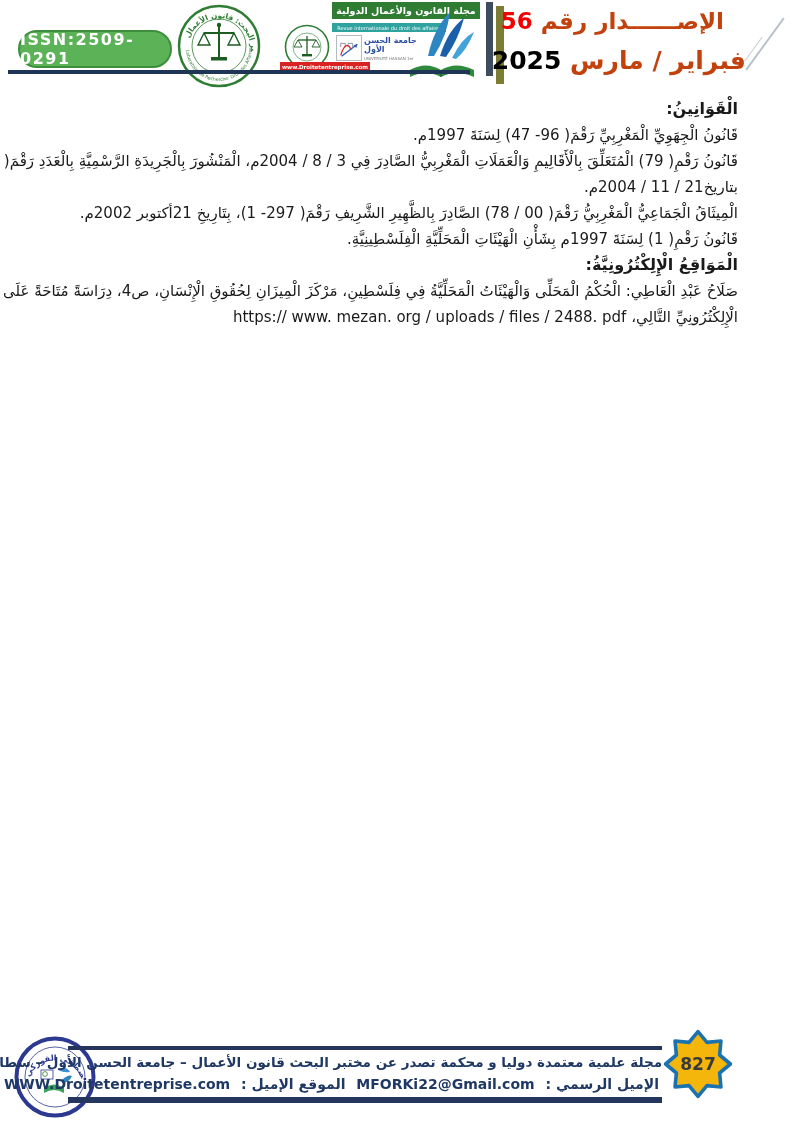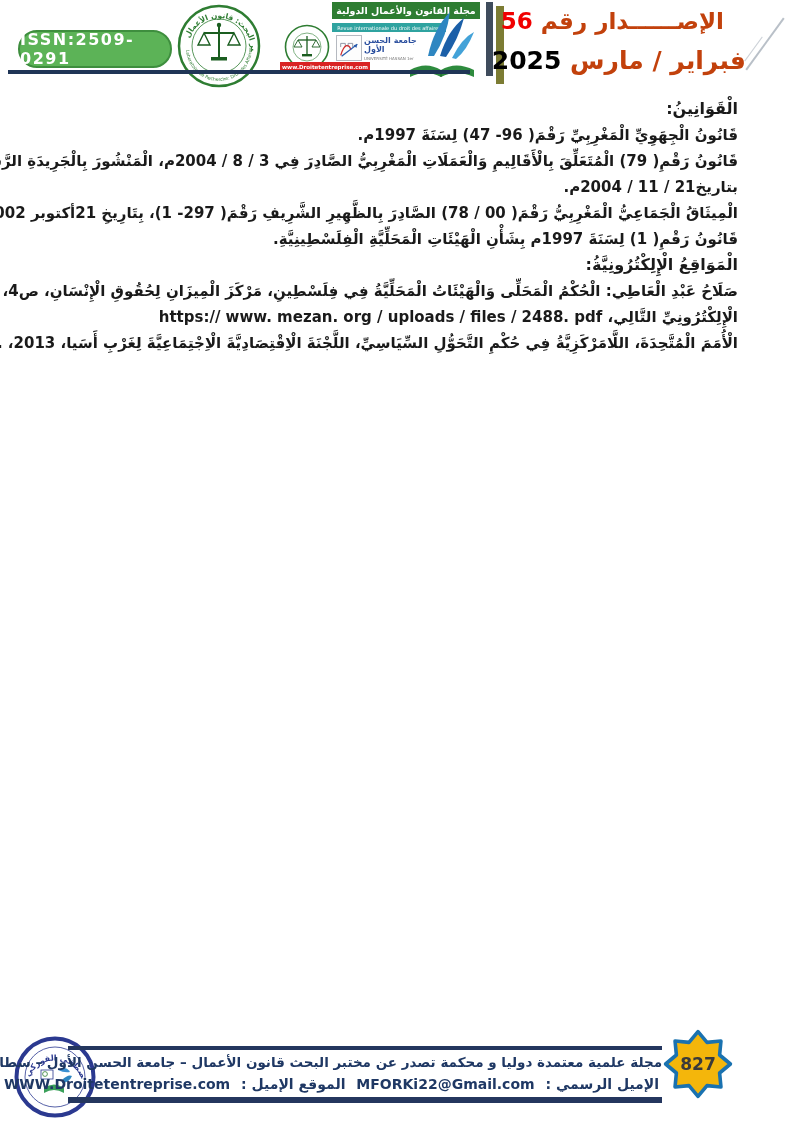--- a/index.html
+++ b/index.html
@@ -33,21 +33,21 @@
     font-size:5.5px;font-weight:bold;display:flex;align-items:center;justify-content:center;white-space:nowrap;}
   .chart-icon{position:absolute;left:56px;top:33px;width:26px;height:26px;background:#fdfdfd;
     border:1px solid #b5b9c0;box-sizing:border-box;}
   .univ-text{position:absolute;left:84px;top:34px;width:58px;text-align:left;direction:rtl;
     color:#2b4f9e;font-size:8px;font-weight:bold;line-height:9px;}
   .univ-sub{font-size:4px;color:#777;font-weight:normal;direction:ltr;}
   .leaves{position:absolute;left:140px;top:4px;width:58px;height:56px;}
   .green-book{position:absolute;left:126px;top:58px;width:72px;height:22px;}
   
   .body-text{position:absolute;left:60px;right:56px;top:96px;direction:rtl;text-align:right;color:#1a1a1a;}
-  .body-text p{margin:0;height:26px;line-height:26px;font-size:15px;white-space:nowrap;font-weight:bold;}
+  .body-text p{margin:0;height:26px;line-height:26px;font-size:15px;white-space:nowrap;}
   .body-text p.h{font-weight:bold;font-size:16px;}
   .body-text p.url-cont{direction:ltr;text-align:right;padding-right:28px;}
   
   .footer-rule-top{position:absolute;left:68px;top:1046px;width:594px;height:4px;background:#24365e;}
   .footer-rule-bottom{position:absolute;left:68px;top:1097px;width:594px;height:6px;background:#24365e;}
   .footer-line1{position:absolute;left:68px;top:1054px;width:594px;text-align:center;direction:rtl;
     color:#1f3864;font-weight:bold;font-size:13.5px;white-space:nowrap;}
   .footer-line2{position:absolute;left:68px;top:1076px;width:594px;text-align:center;direction:rtl;
     color:#1f3864;font-weight:bold;font-size:14px;white-space:nowrap;}
   .footer-line2 span{margin:0 3px;}
@@ -146,21 +146,20 @@
   <div class="body-text">
     <p class="h">الْقَوَانِينُ:</p>
     <p>قَانُونُ الْجِهَوِيِّ الْمَغْرِبِيِّ رَقْمَ( 96- 47) لِسَنَةَ 1997م.</p>
     <p>قَانُونُ رَقْمِ( 79) الْمُتَعَلِّقَ بِالْأَقَالِيمِ وَالْعَمَلَاتِ الْمَغْرِبِيُّ الصَّادِرَ فِي 3 / 8 / 2004م، الْمَنْشُورَ بِالْجَرِيدَةِ الرَّسْمِيَّةِ بِالْعَدَدِ رَقْمَ( 5058)</p>
     <p>بتاريخ21 / 11 / 2004م.</p>
     <p>الْمِيثَاقُ الْجَمَاعِيُّ الْمَغْرِبِيُّ رَقْمَ( 00 / 78) الصَّادِرَ بِالظَّهِيرِ الشَّرِيفِ رَقْمَ( 297- 1)، بِتَارِيخِ 21أكتوبر 2002م.</p>
     <p>قَانُونُ رَقْمِ( 1) لِسَنَةَ 1997م بِشَأْنِ الْهَيْئَاتِ الْمَحَلِّيَّةِ الْفِلَسْطِينِيَّةِ.</p>
     <p class="h">الْمَوَاقِعُ الْإِلِكْتُرُونِيَّةُ:</p>
     <p>صَلَاحُ عَبْدِ الْعَاطِي: الْحُكْمُ الْمَحَلِّى وَالْهَيْئَاتُ الْمَحَلِّيَّةُ فِي فِلَسْطِينِ، مَرْكَزَ الْمِيزَانِ لِحُقُوقِ الْإِنْسَانِ، ص4، دِرَاسَةً مُتَاحَةً عَلَى الْمَوْقِعِ</p>
     <p>الْإِلِكْتُرُونِيِّ التَّالِي، https:// www. mezan. org / uploads / files / 2488. pdf</p>
-    <p>الْأُمَمَ الْمُتَّحِدَةَ، اللَّامَرْكَزِيَّةُ فِي حُكْمِ التَّحَوُّلِ السِّيَاسِيِّ، اللَّجْنَةَ الْاِقْتِصَادِيَّةَ الْاِجْتِمَاعِيَّةَ لِغَرْبِ أَسَيا، 2013، .https:// www</p>
   </div>
 
   <div>
     <svg class="footer-logo" viewBox="0 0 82 82">
       <circle cx="41" cy="41" r="38.5" fill="#ffffff" stroke="#2b3990" stroke-width="4"></circle>
       <circle cx="41" cy="41" r="30" fill="none" stroke="#2b3990" stroke-width="0.8"></circle>
       <path id="ftArc" d="M 14,45 A 28,28 0 0 1 68,45" fill="none"></path>
       <text font-size="8" fill="#2b3990" font-weight="bold">
         <textPath href="#ftArc" startOffset="4">الأستاذ مصطفى الفوركي</textPath>
       </text>

